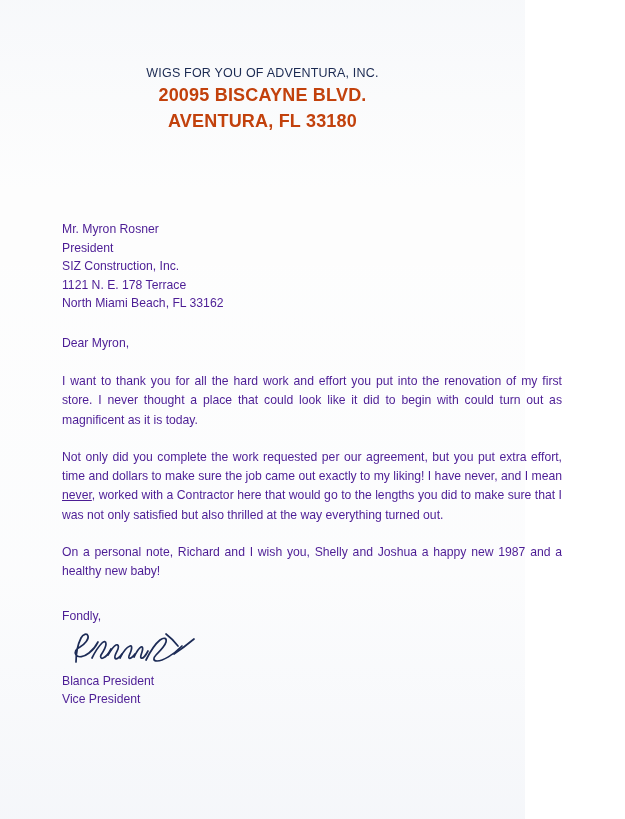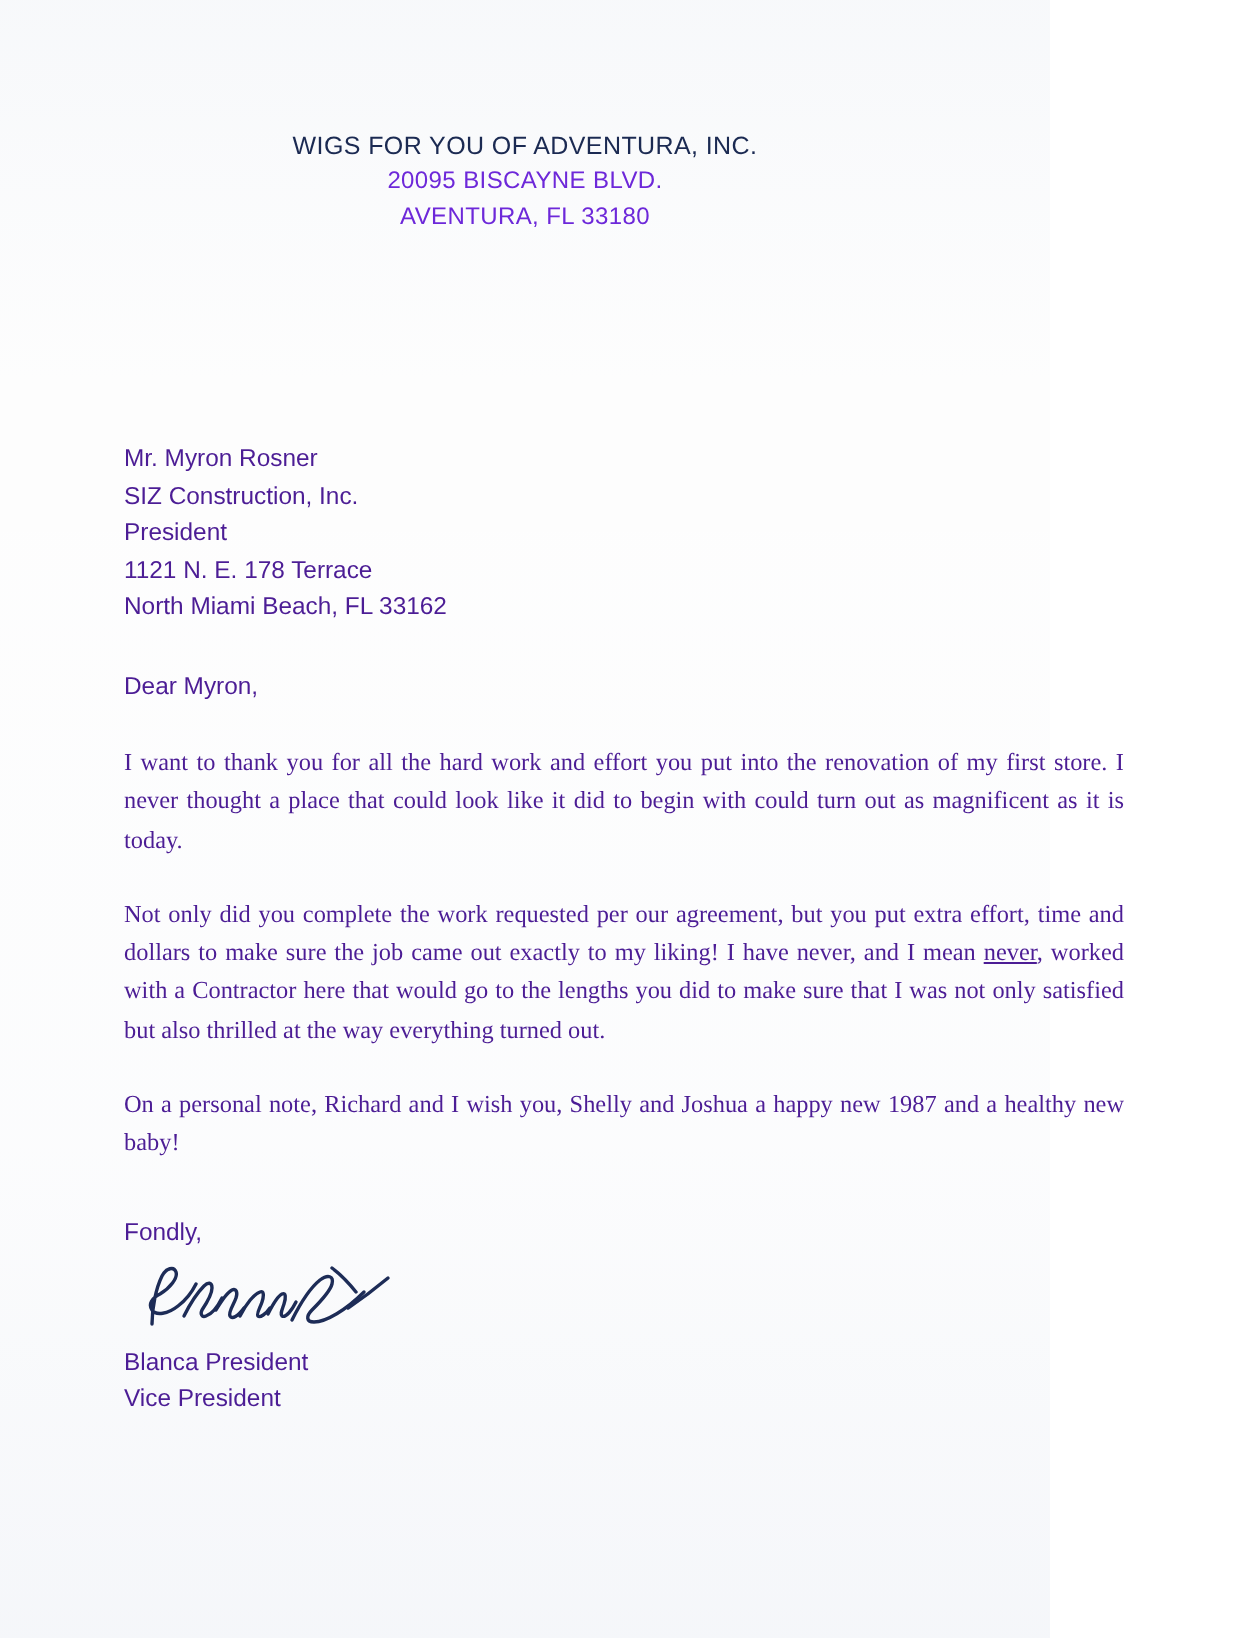--- a/index.html
+++ b/index.html
@@ -37,23 +37,24 @@
     text-align: center;
     line-height: 1.45;
   }
   .letterhead .line1 {
     font-size: 12.5px;
     letter-spacing: 0.2px;
     color: #1b2a52;
   }
   .letterhead .line2,
   .letterhead .line3 {
-    font-size: 12px;
+    font-size: 18px;
     letter-spacing: 0.2px;
-    color: #6d28d9;
+    color: #c2410c;
+    font-weight: bold;
   }
   .body-block {
     position: absolute;
     left: 62px;
     top: 220px;
     width: 500px;
     font-size: 12.2px;
     line-height: 1.5;
     color: #4c1d95;
   }
@@ -61,21 +62,20 @@
     line-height: 1.52;
   }
   .salutation {
     margin-top: 21px;
   }
   p.para {
     margin: 18px 0 0 0;
     text-align: justify;
     text-justify: inter-word;
     line-height: 1.58;
-    font-family: Liberation Serif, serif;
   }
   p.para.first {
     margin-top: 20px;
   }
   .underline-word {
     text-decoration: underline;
   }
   .closing {
     margin-top: 26px;
   }
@@ -110,22 +110,22 @@
   <div class="letterhead">
     <div class="line1">WIGS FOR YOU OF ADVENTURA, INC.</div>
     <div class="line2">20095 BISCAYNE BLVD.</div>
     <div class="line3">AVENTURA, FL 33180</div>
   </div>
 
   <div class="body-block">
 
     <div class="addressee">
       <div>Mr. Myron Rosner</div>
+      <div>President</div>
       <div>SIZ Construction, Inc.</div>
-      <div>President</div>
       <div>1121 N. E. 178 Terrace</div>
       <div>North Miami Beach, FL  33162</div>
     </div>
 
     <div class="salutation">Dear Myron,</div>
 
     <p class="para first">I want to thank you for all the hard work and effort you put into the renovation of my first store.  I never thought a place that could look like it did to begin with could turn out as magnificent as it is today.</p>
 
     <p class="para"><span>Not only did you complete the work requested per our agreement, but you put extra effort, time  and dollars to make sure the job came out exactly to my liking! I have never, and I mean </span><span class="underline-word">never</span><span>, worked with a Contractor here that would go to the lengths you did to make sure that I was not only satisfied but also thrilled at the way everything turned out.</span></p>
 

